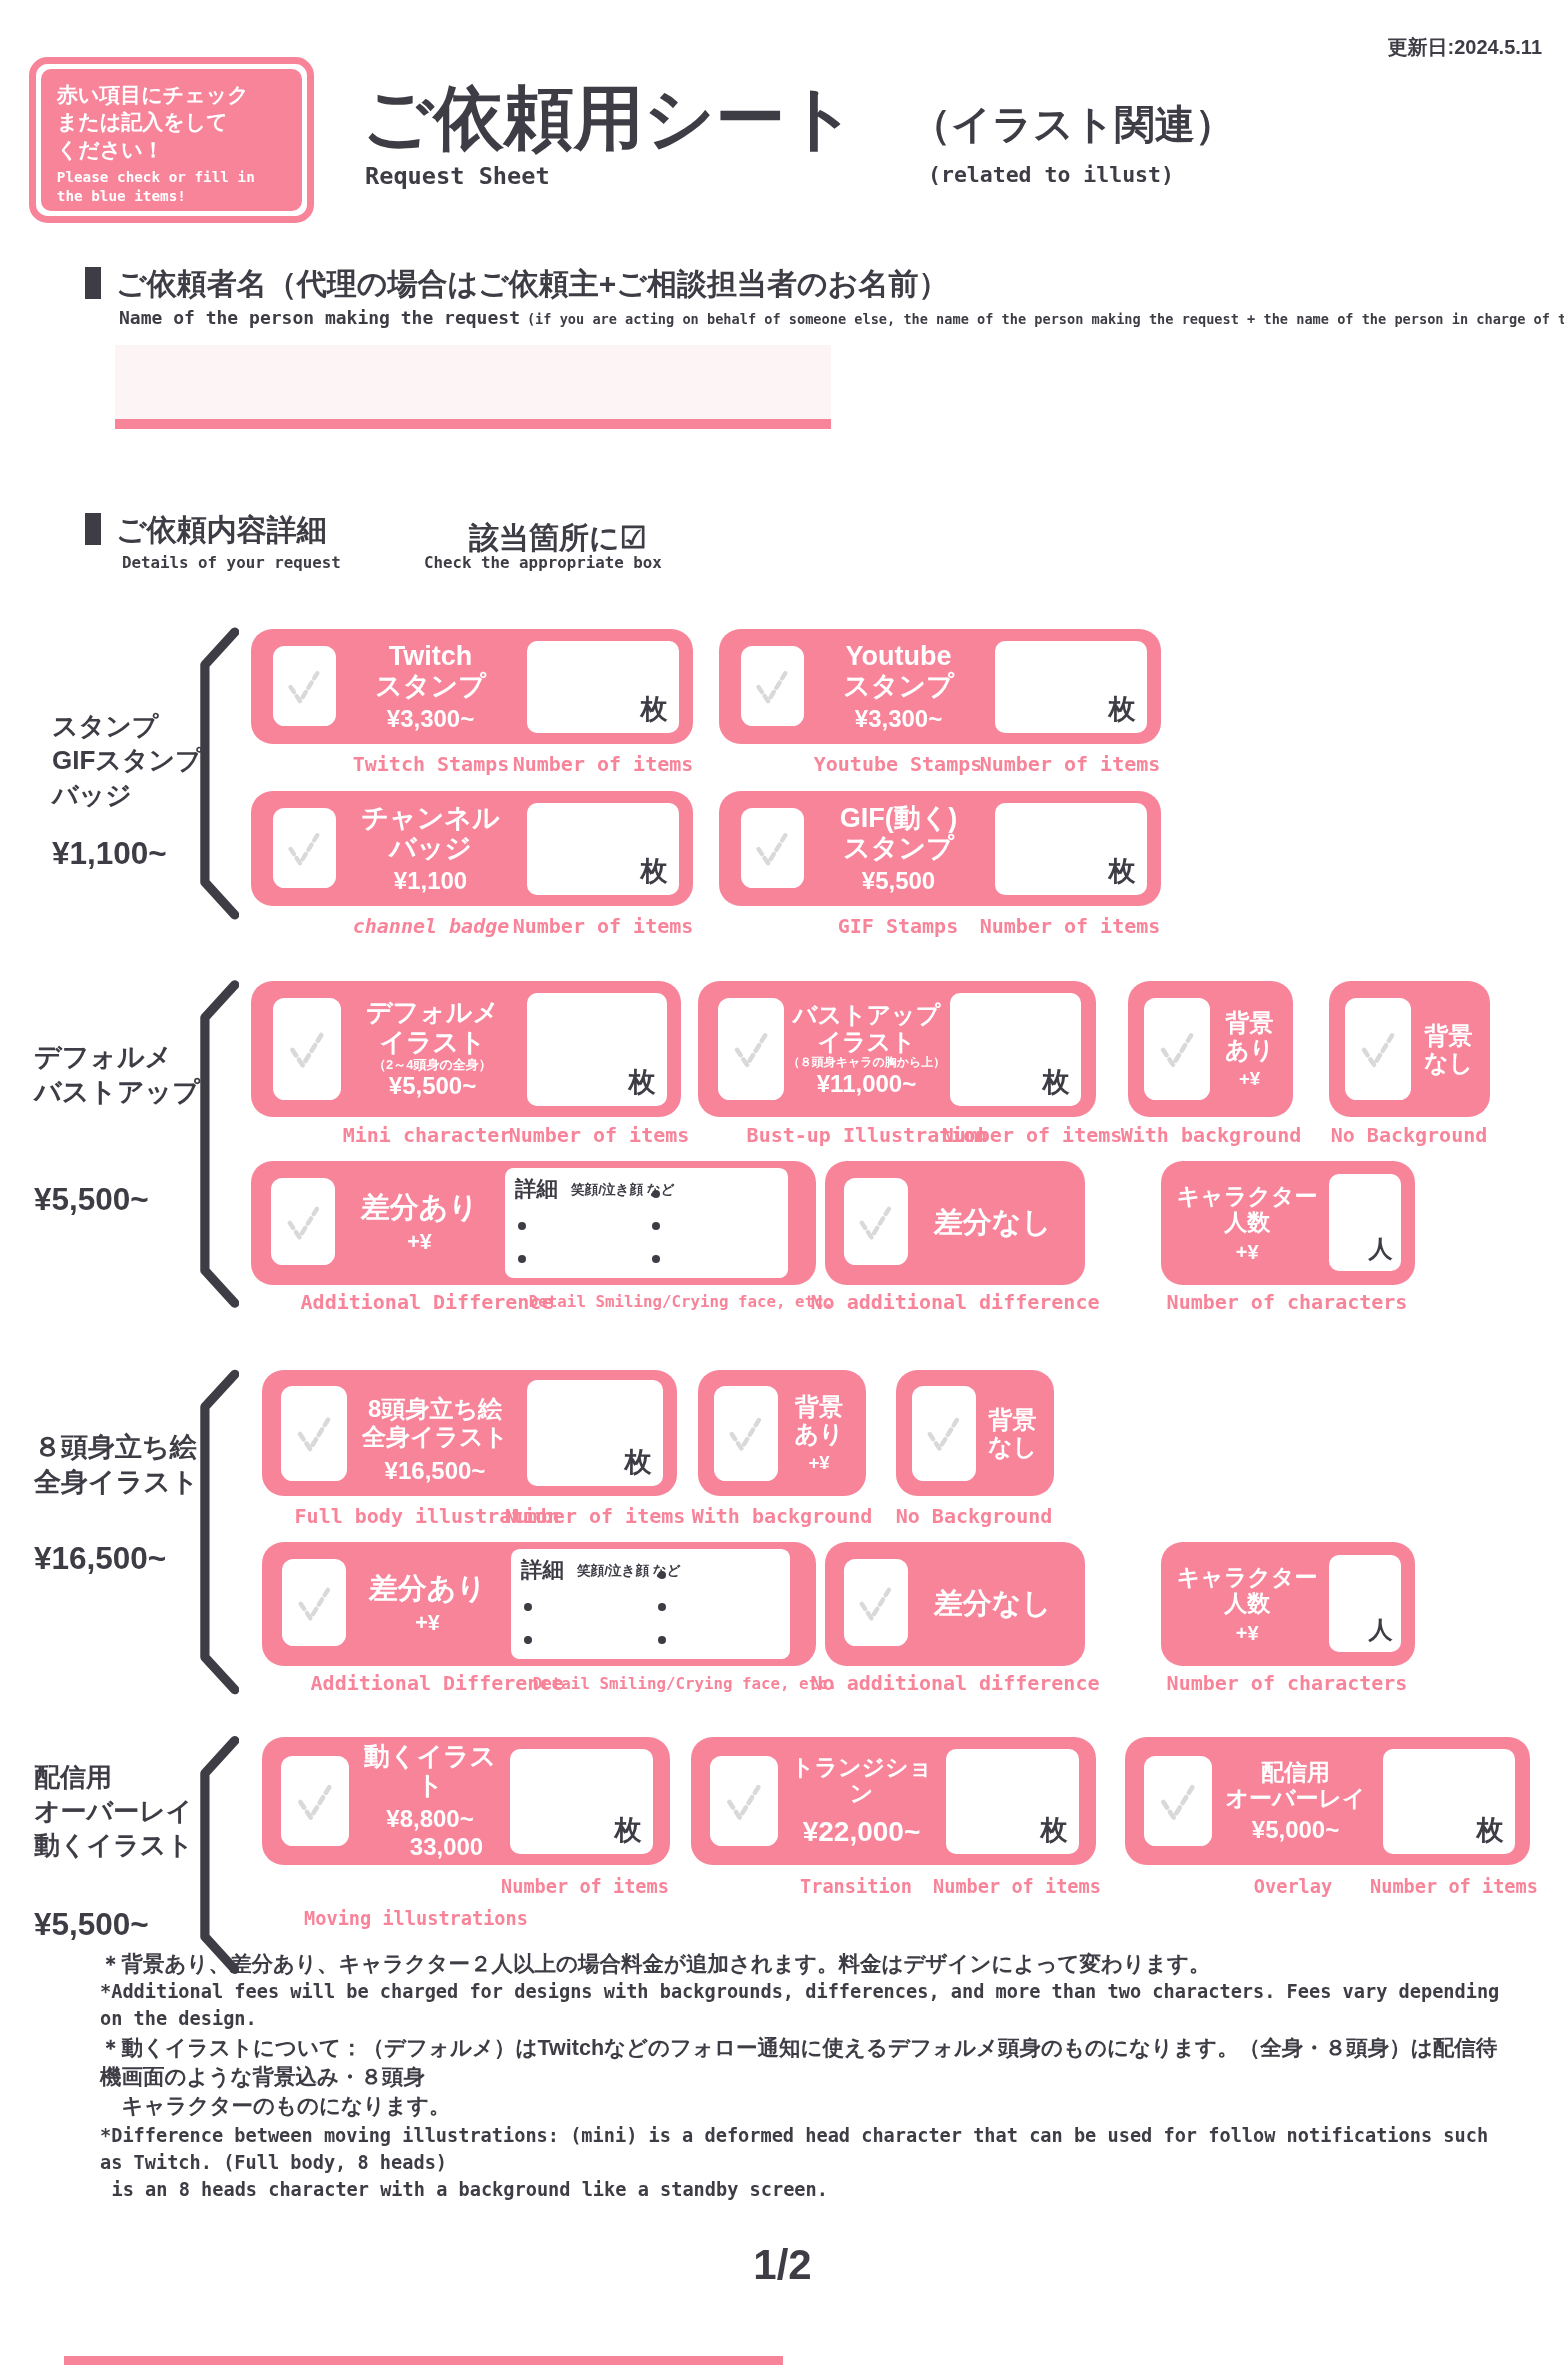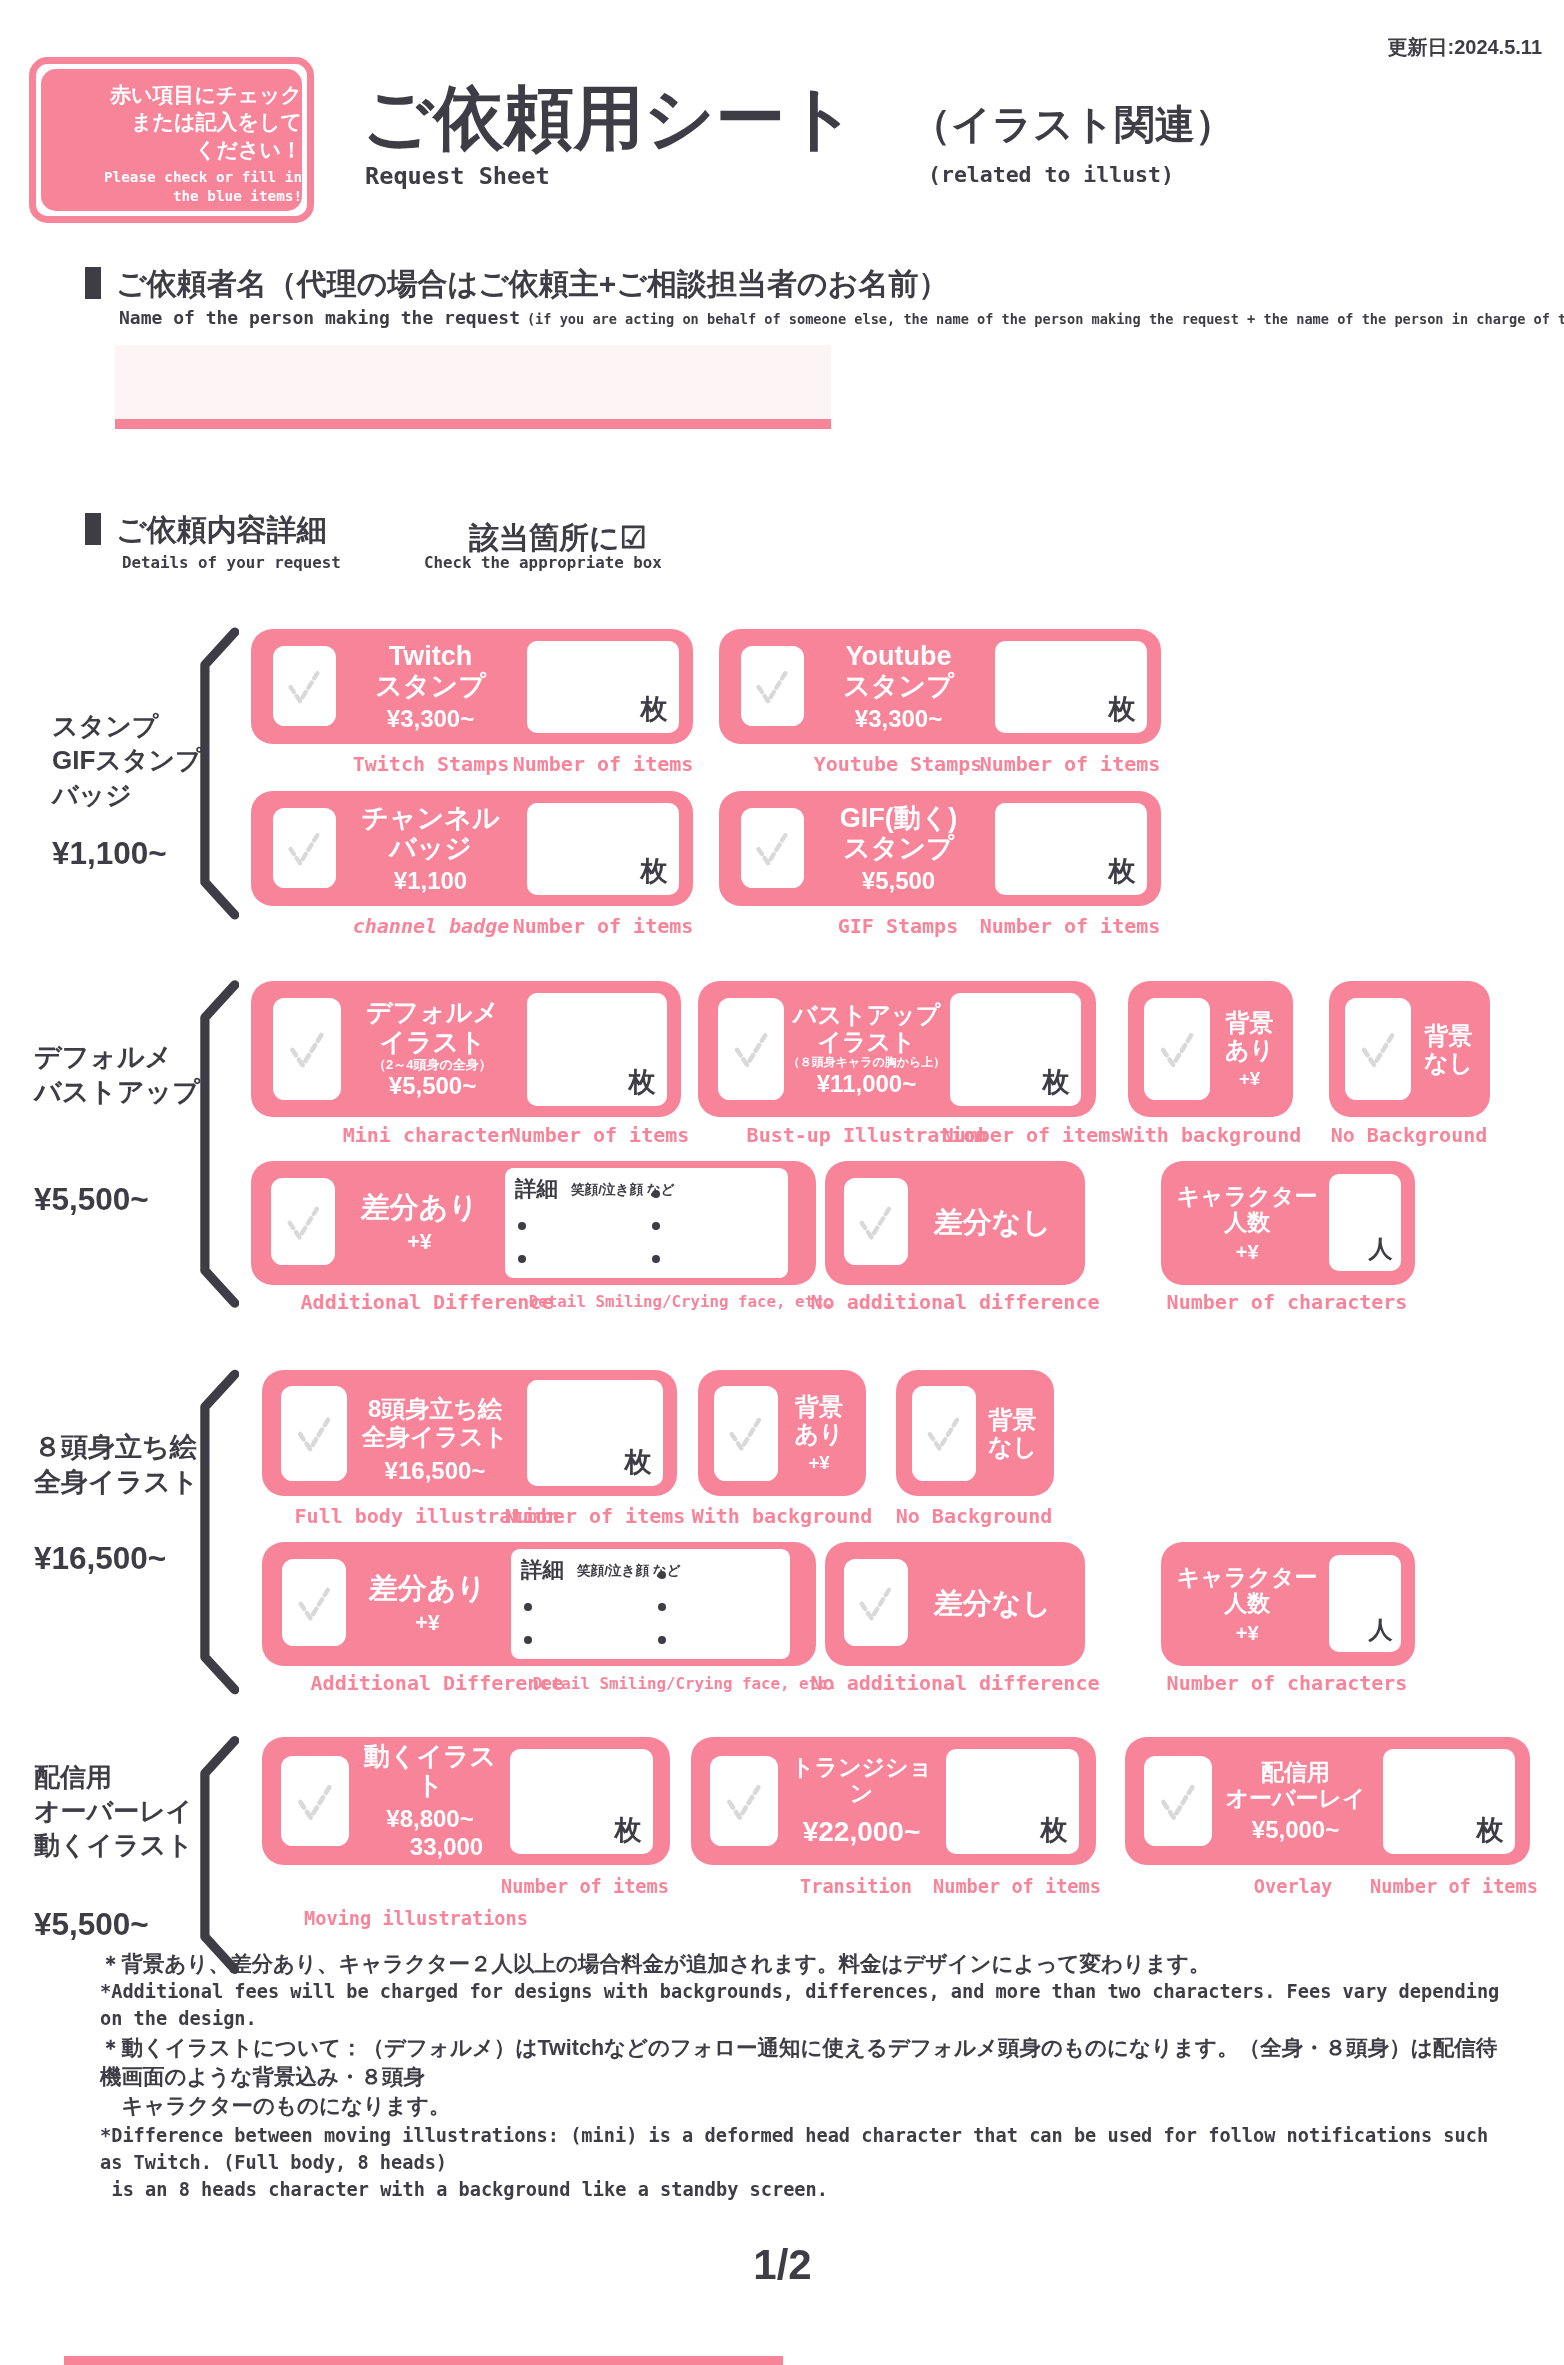--- a/index.html
+++ b/index.html
@@ -32,21 +32,21 @@
   .bracket{position:absolute;}
 </style>
 </head>
 <body>
 
 <div id="page">
 
   <div class="abs b" style="top:34px;right:23px;font-size:20px;">更新日:2024.5.11</div>
 
   <div class="abs" style="left:29px;top:57px;width:285px;height:166px;border:7.9px solid var(--pink);border-radius:18.6px;background:#fff;">
-    <div style="position:absolute;left:5px;top:5px;right:5px;bottom:5px;background:var(--pink);border-radius:15px;color:#fff;padding:11.5px 0 0 15.8px;text-align:right;">
+    <div style="position:absolute;left:5px;top:5px;right:5px;bottom:5px;background:var(--pink);border-radius:10px;color:#fff;padding:11.5px 0 0 15.8px;">
       <div class="b" style="font-size:21px;line-height:1.32;">
         <span style="display:block;">赤い項目にチェック</span>
         <span style="display:block;">または記入をして</span>
         <span style="display:block;">ください！</span>
       </div>
       <div class="b mono" style="font-size:14.3px;line-height:1.3;margin-top:4.3px;">
         <span style="display:block;">Please check or fill in</span>
         <span style="display:block;">the blue items!</span>
       </div>
     </div>

